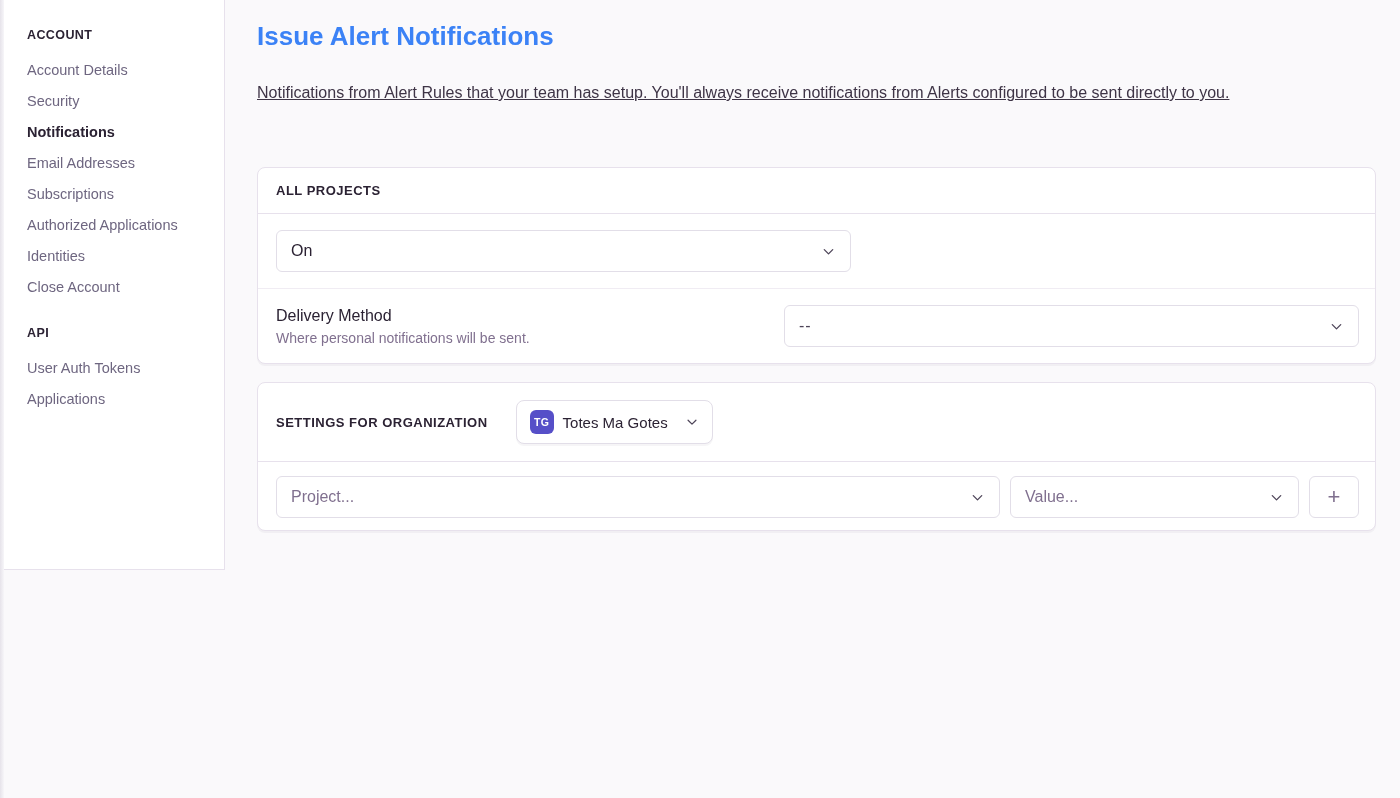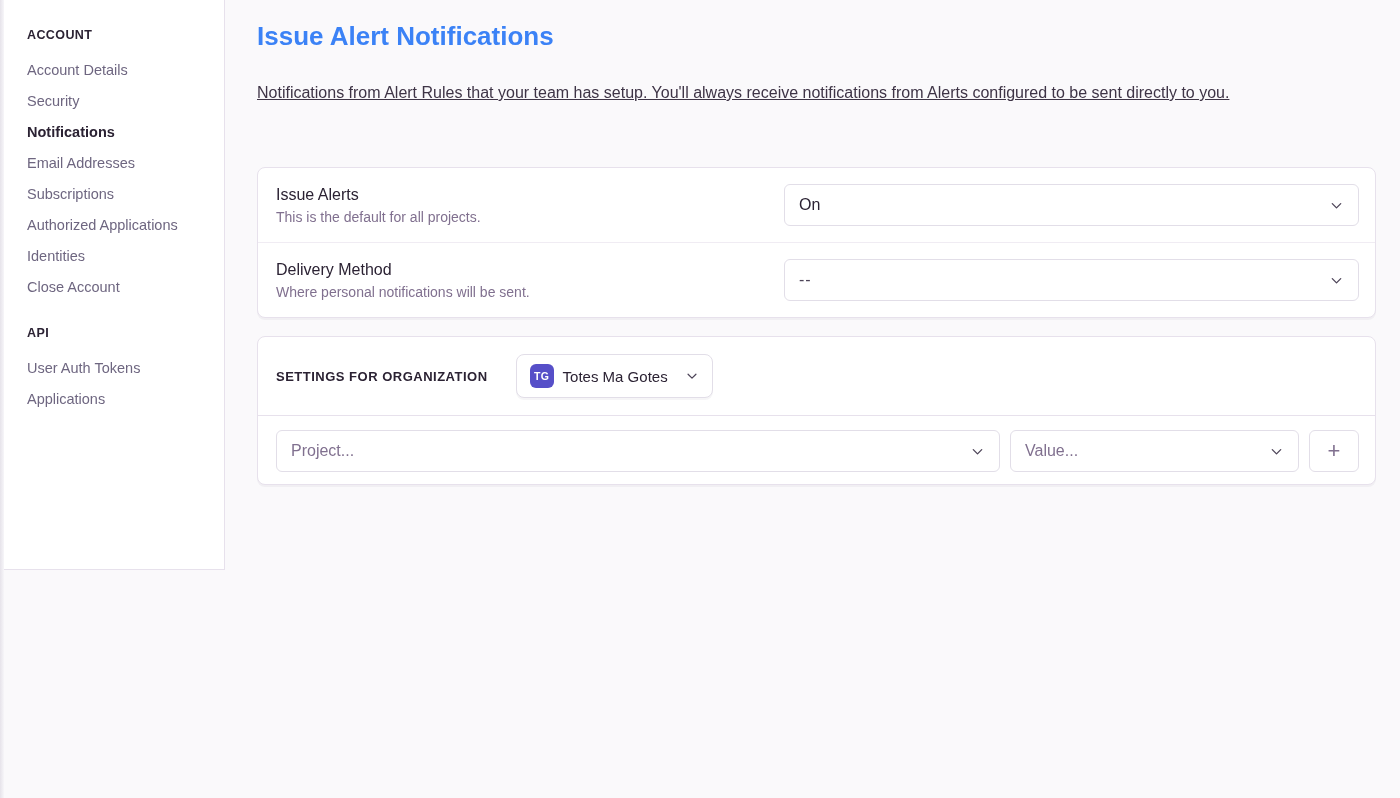--- a/index.html
+++ b/index.html
@@ -195,26 +195,23 @@
       <a class="nav-item">User Auth Tokens</a>
       <a class="nav-item">Applications</a>
     </div>
   </aside>
 
   <main class="main">
     <h1 class="page-title">Issue Alert Notifications</h1>
     <p class="page-desc">Notifications from Alert Rules that your team has setup. You'll always receive notifications from Alerts configured to be sent directly to you.</p>
 
     <section class="panel">
+      <header class="panel-header">ALL PROJECTS</header>
 
       <div class="field-row">
-        <div class="field-text">
-          <div class="field-label">Issue Alerts</div>
-          <div class="field-help">This is the default for all projects.</div>
-        </div>
         <div class="select">
           <span class="select-value">On</span>
           <span class="chev">
             <svg width="15" height="15" viewBox="0 0 16 16">
                 <path d="M3.5 6l4.5 4.5L12.5 6" fill="none" stroke="currentColor" stroke-width="1.4" stroke-linecap="round" stroke-linejoin="round"></path>
               </svg>
           </span>
         </div>
       </div>
 

